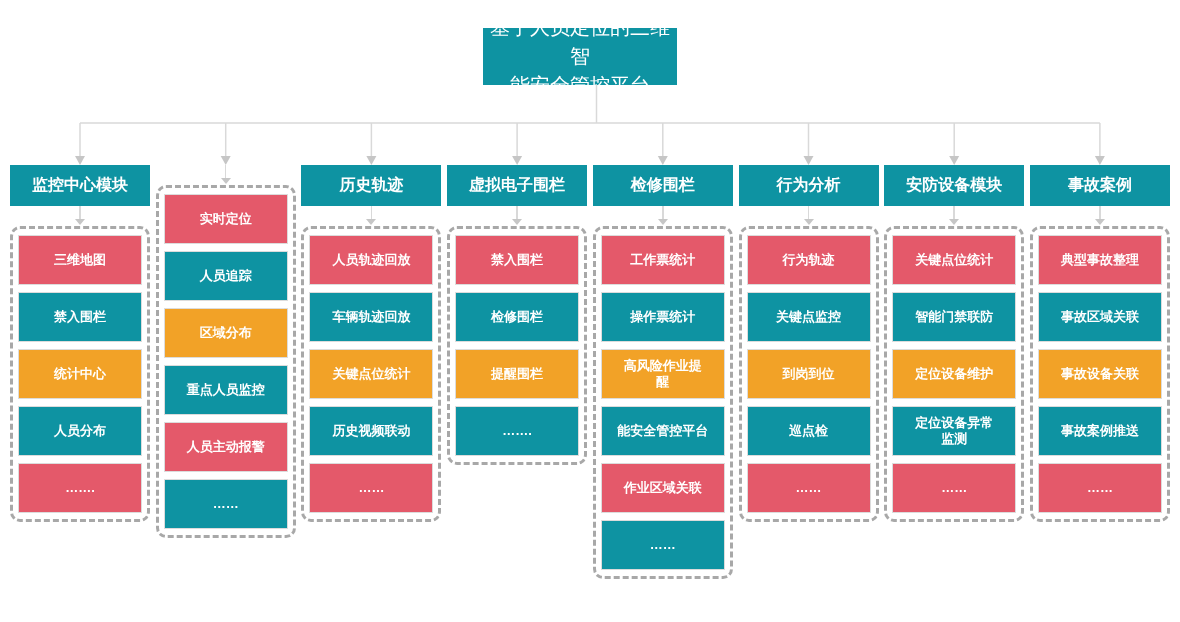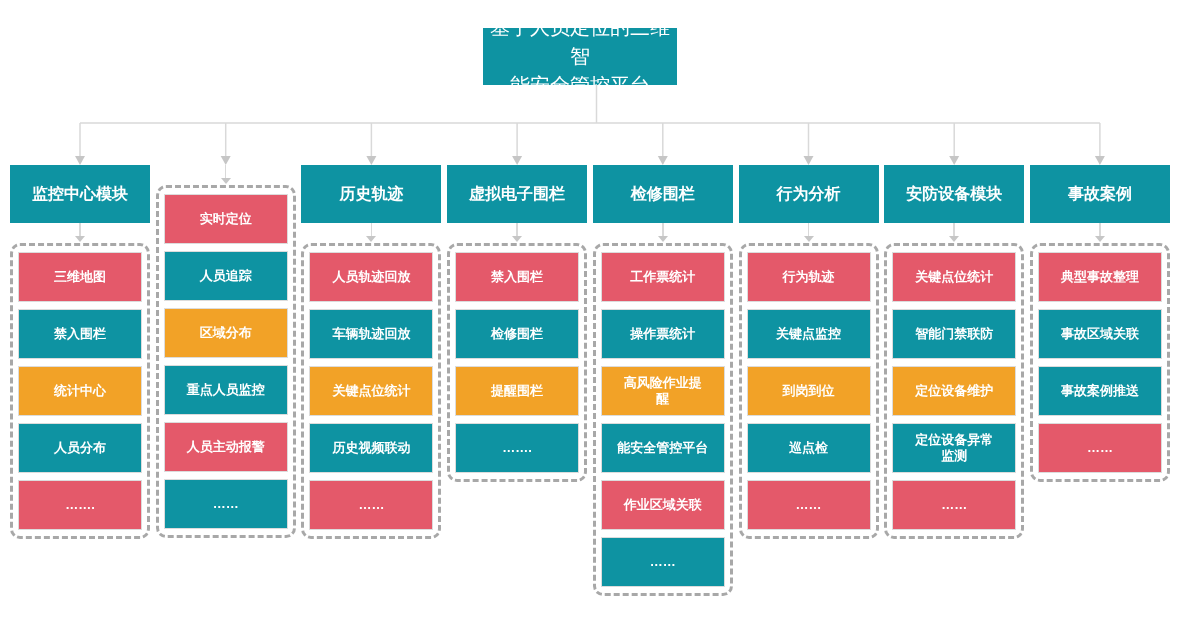--- a/index.html
+++ b/index.html
@@ -30,21 +30,21 @@
     position: absolute;
     left: 0; top: 85px;
     width: 1180px; height: 80px;
   }
   .column {
     position: absolute;
     top: 165px;
     width: 140px;
   }
   .column-header {
-    height: 58px;
+    height: 41px;
     background: var(--teal);
     color: #ffffff;
     font-size: 16px; font-weight: bold;
     display: flex; align-items: center; justify-content: center;
     text-align: center;
     box-sizing: border-box;
     padding: 0 20px;
   }
   .header-connector {
     position: relative;
@@ -222,18 +222,19 @@
       </div>
       <div class="column" style="left: 1029.9px; width: 140px;">
         <div class="column-header">事故案例</div>
         <div class="header-connector">
           <div class="line"></div>
           <div class="arrow"></div>
         </div>
         <div class="items-container">
           <div class="item-box item-red">典型事故整理</div>
           <div class="item-box item-teal">事故区域关联</div>
+          <div class="item-box item-orange">事故设备关联</div>
           <div class="item-box item-teal">事故案例推送</div>
           <div class="item-box item-red">……</div>
         </div>
       </div>
     </div>
 </div>
 
 </body></html>

